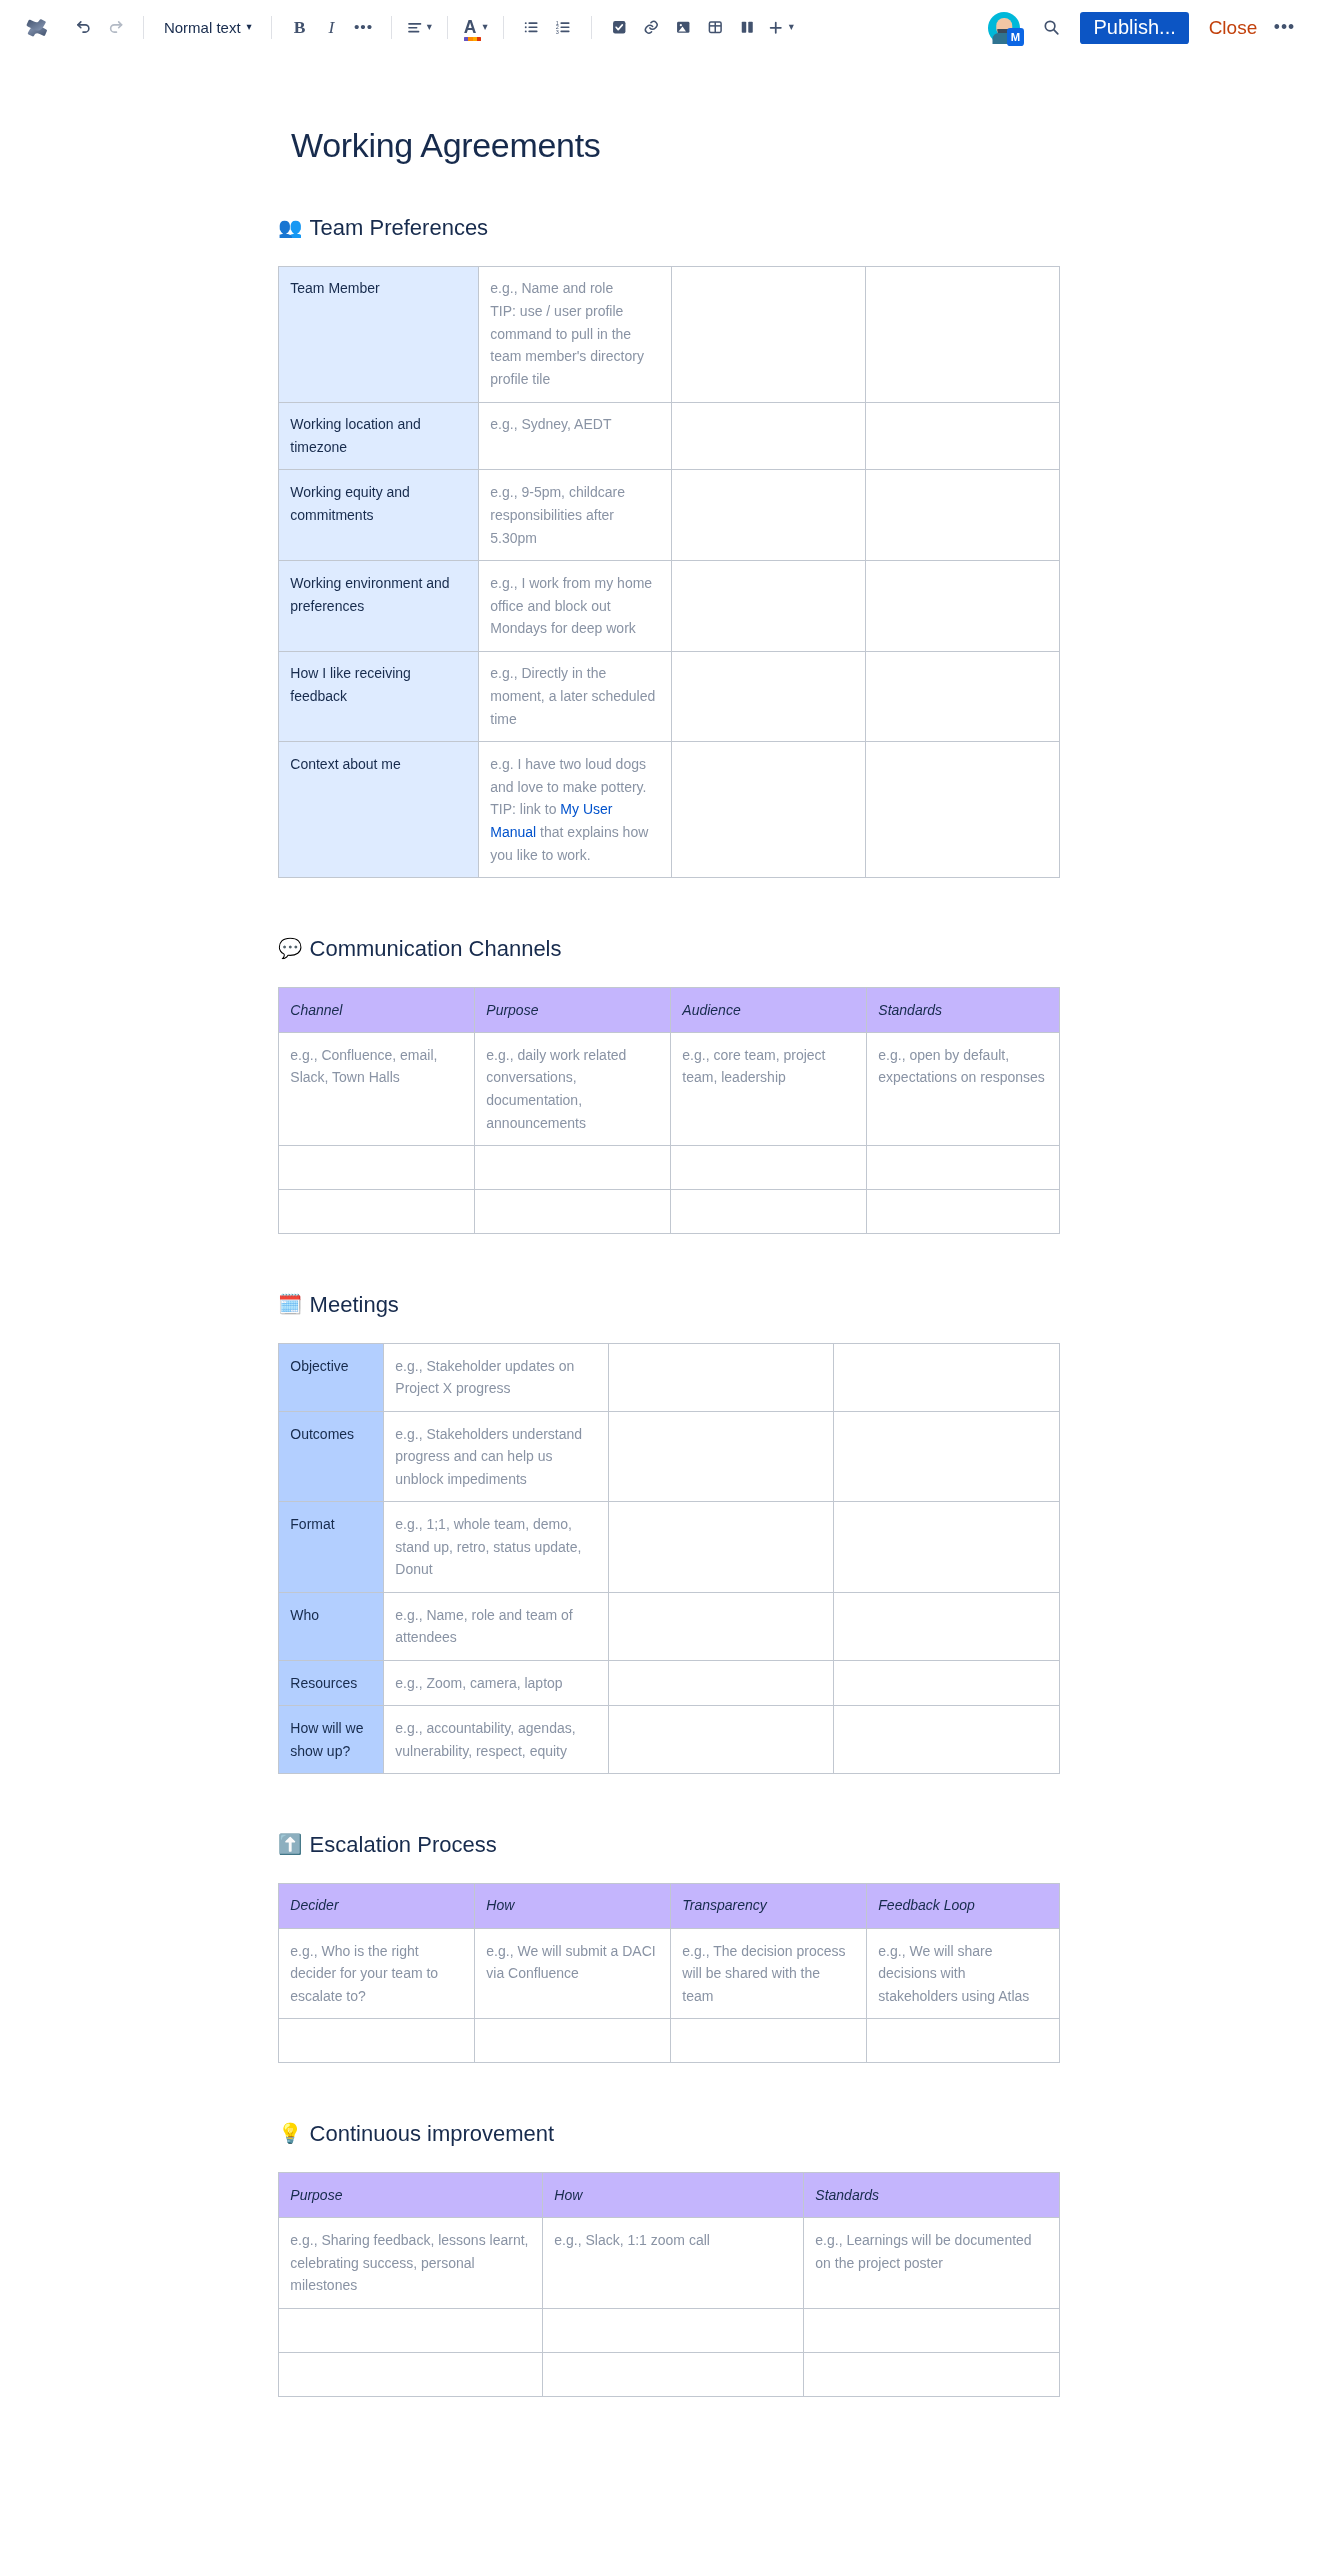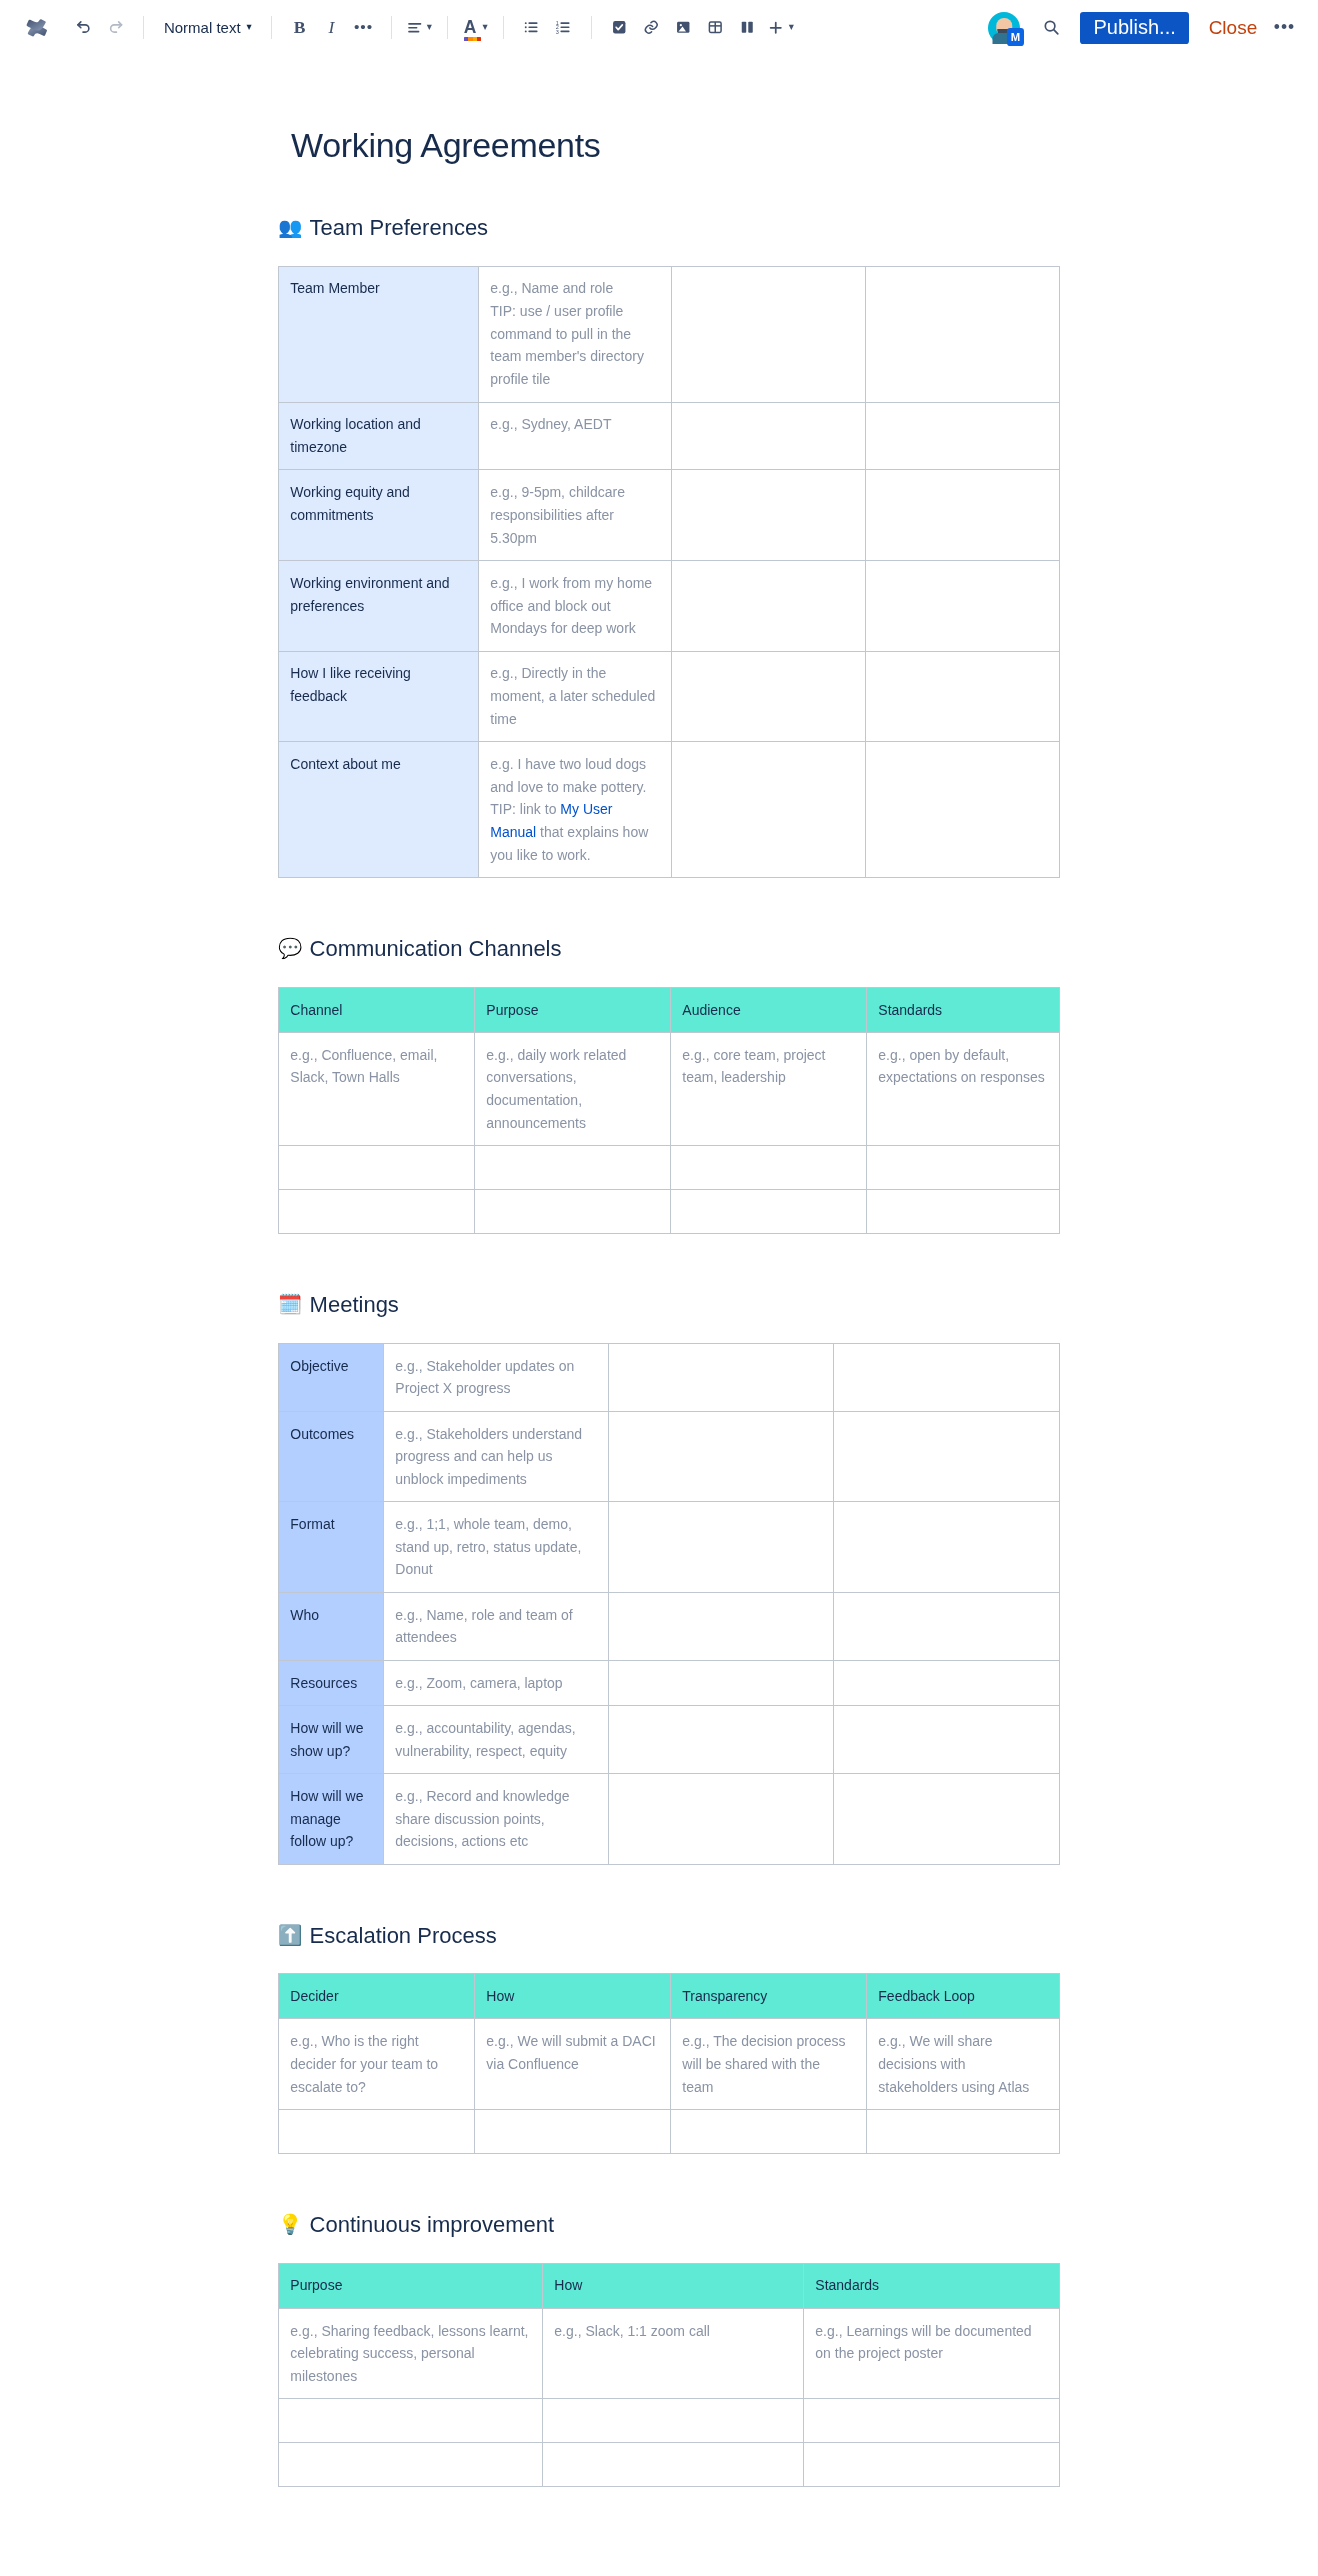--- a/index.html
+++ b/index.html
@@ -126,25 +126,26 @@
     border: 0.5px solid #C1C7D0;
     vertical-align: top;
     padding: 10.8px 11.3px;
     font-size: 14px;
     line-height: 1.62;
     font-weight: normal;
     text-align: left;
   }
   td.ph, th.ph { color: #8993A4; }
   th.hdr {
-    background: #5eead4;
+    background: #c4b5fd;
     color: #172B4D;
     font-weight: bold;
     font-size: 14px;
     padding: 12.4px 11.3px;
+    font-style: italic;
   }
   td.rowhdr-light {
     background: #DEEBFF;
     color: #172B4D;
     font-weight: bold;
   }
   td.rowhdr-strong {
     background: #B3CFFF;
     color: #172B4D;
     font-weight: bold;
@@ -495,26 +496,20 @@
             <td class="ph">e.g., Zoom, camera, laptop</td>
             <td></td>
             <td></td>
           </tr>
           <tr>
             <td class="rowhdr-strong">How will we show up?</td>
             <td class="ph">e.g., accountability, agendas, vulnerability, respect, equity</td>
             <td></td>
             <td></td>
           </tr>
-          <tr>
-            <td class="rowhdr-strong">How will we manage follow up?</td>
-            <td class="ph">e.g., Record and knowledge share discussion points, decisions, actions etc</td>
-            <td></td>
-            <td></td>
-          </tr>
         </tbody>
       </table>
     </div>
 
     <div class="section">
       <h2 class="heading">
         <span class="emj">⬆️</span>
         <span>Escalation Process</span>
       </h2>
       <table class="wa t-esc">

